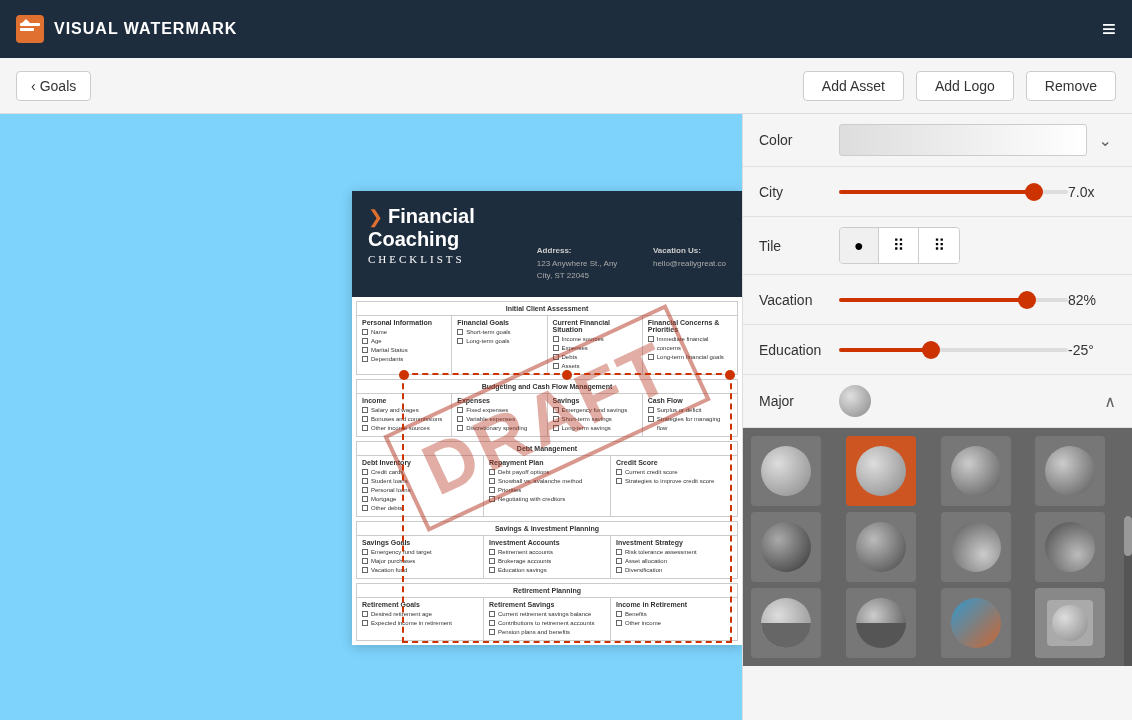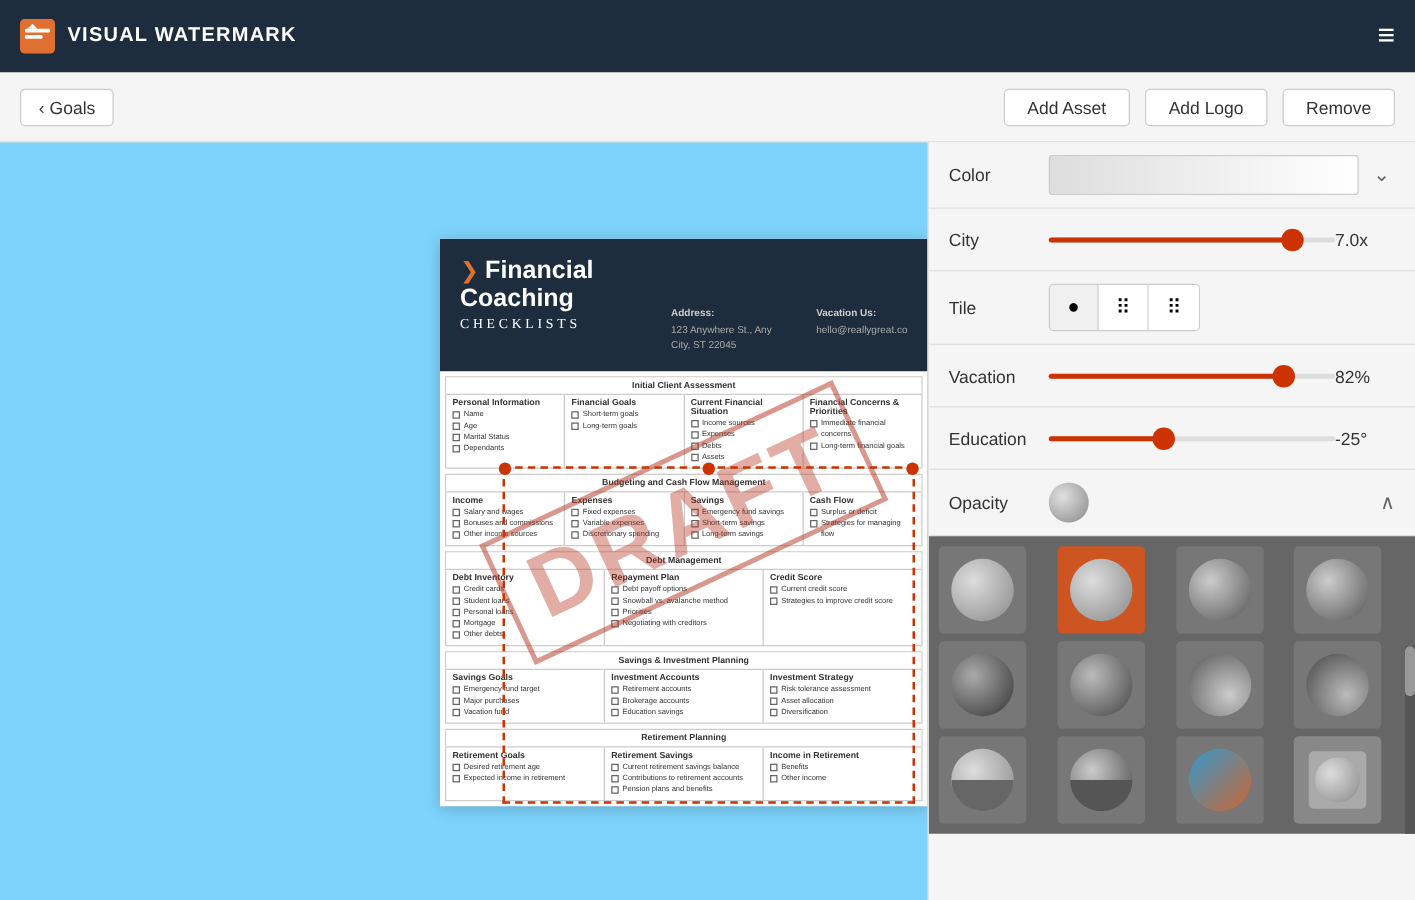--- a/index.html
+++ b/index.html
@@ -766,21 +766,21 @@
           <div class="slider-track">
             <div class="slider-fill" style="width:40%;"></div>
             <div class="slider-thumb" style="left:calc(40% - 9px);"></div>
           </div>
         </div>
       </div>
       <span class="panel-value">-25°</span>
     </div>
 
     <div class="effect-header">
-      <span class="effect-label">Opacity</span>
+      <span class="effect-label">Major</span>
       <div class="effect-preview"></div>
       <span class="effect-expand">∧</span>
     </div>
 
     <div class="effects-grid">
 
       <div class="effect-item">
         <div class="effect-circle"></div>
       </div>
       <div class="effect-item selected">

